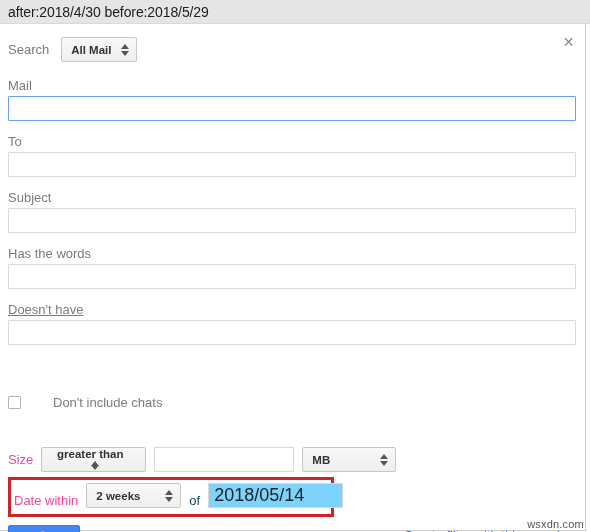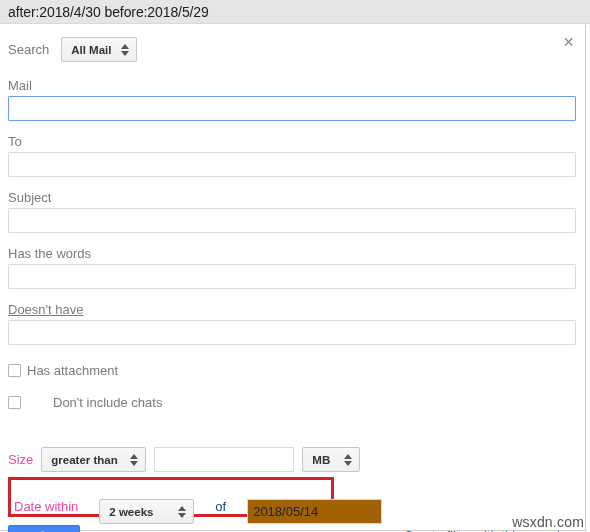--- a/index.html
+++ b/index.html
@@ -194,52 +194,51 @@
     height: 25px;
     border: 1px solid #d9d9d9;
     background: #ffffff;
     box-sizing: border-box;
     font-family: "Liberation Sans", sans-serif;
     font-size: 13px;
     padding: 0 5px;
     outline: none;
     margin: 0 8px;
   }
-  .size-unit { width: 58px; justify-content: space-between; }
-  .size-op   { width: 105px; justify-content: space-between; }
+  .size-unit { width: 94px; justify-content: space-between; }
+  .size-op   { width: 105px; justify-content: space-between; flex-direction: column; }
 
   
   .date-highlight {
     position: absolute;
     left: 8px;
     top: 452px;
     width: 326px;
     height: 40px;
     border: 3px solid #d0232b;
     box-sizing: border-box;
     pointer-events: none;
   }
   .date-row {
     position: absolute;
     left: 14px;
-    top: 474px;
-    display: flex;
-    align-items: flex-start;
-    gap: 13px;
+    top: 458px;
+    display: flex;
+    align-items: flex-end;
   }
   .date-unit { width: 95px; justify-content: space-between; margin-left: 8px; }
   .of-label { margin: 0 8px; color: #0c4a6e; font-size: 13px; }
   .date-input {
     width: 135px;
     height: 25px;
     border: 1px solid #d9d9d9;
-    background: #a16207;
-    box-sizing: border-box;
-    font-family: "Liberation Sans", sans-serif;
-    font-size: 13px;
+    background: #7dd3fc;
+    box-sizing: border-box;
+    font-family: "Liberation Sans", sans-serif;
+    font-size: 18px;
     color: #222;
     padding: 0 5px;
     outline: none;
   }
 
   
   .search-button {
     position: absolute;
     left: 8px;
     top: 500px;
@@ -265,21 +264,21 @@
     text-decoration: none;
     cursor: pointer;
     white-space: nowrap;
   }
 
   .watermark {
     position: absolute;
     right: 6px;
     bottom: 2px;
     color: #555555;
-    font-size: 14px;
+    font-size: 11px;
     font-family: "Liberation Sans", sans-serif;
     letter-spacing: 0.2px;
   }
 </style>
 </head>
 <body>
 
 <div class="searchbar">
   <div class="searchbar-text">after:2018/4/30 before:2018/5/29</div>
 </div>
@@ -304,24 +303,20 @@
 
   <div class="field-label" style="top:165px;">Subject</div>
   <input class="field-input" style="top: 183px;" type="text" value="">
 
   <div class="field-label" style="top:221px;">Has the words</div>
   <input class="field-input" style="top: 239px;" type="text" value="">
 
   <div class="field-label" style="top:277px;text-decoration:underline;">Doesn't have</div>
   <input class="field-input" style="top: 295px;" type="text" value="">
 
-  <div class="check-row" style="top:338px;">
-    <span class="checkbox"></span>
-    <span class="check-label">Has attachment</span>
-  </div>
   <div class="check-row" style="top:370px;gap:26px;">
     <span class="checkbox"></span>
     <span class="check-label">Don't include chats</span>
   </div>
 
   <div class="size-row">
     <span class="inline-label">Size</span>
     <span class="gselect size-op" style="margin-left:8px;">
       <span class="lbl">greater than</span>
       <span class="arrows"></span>

